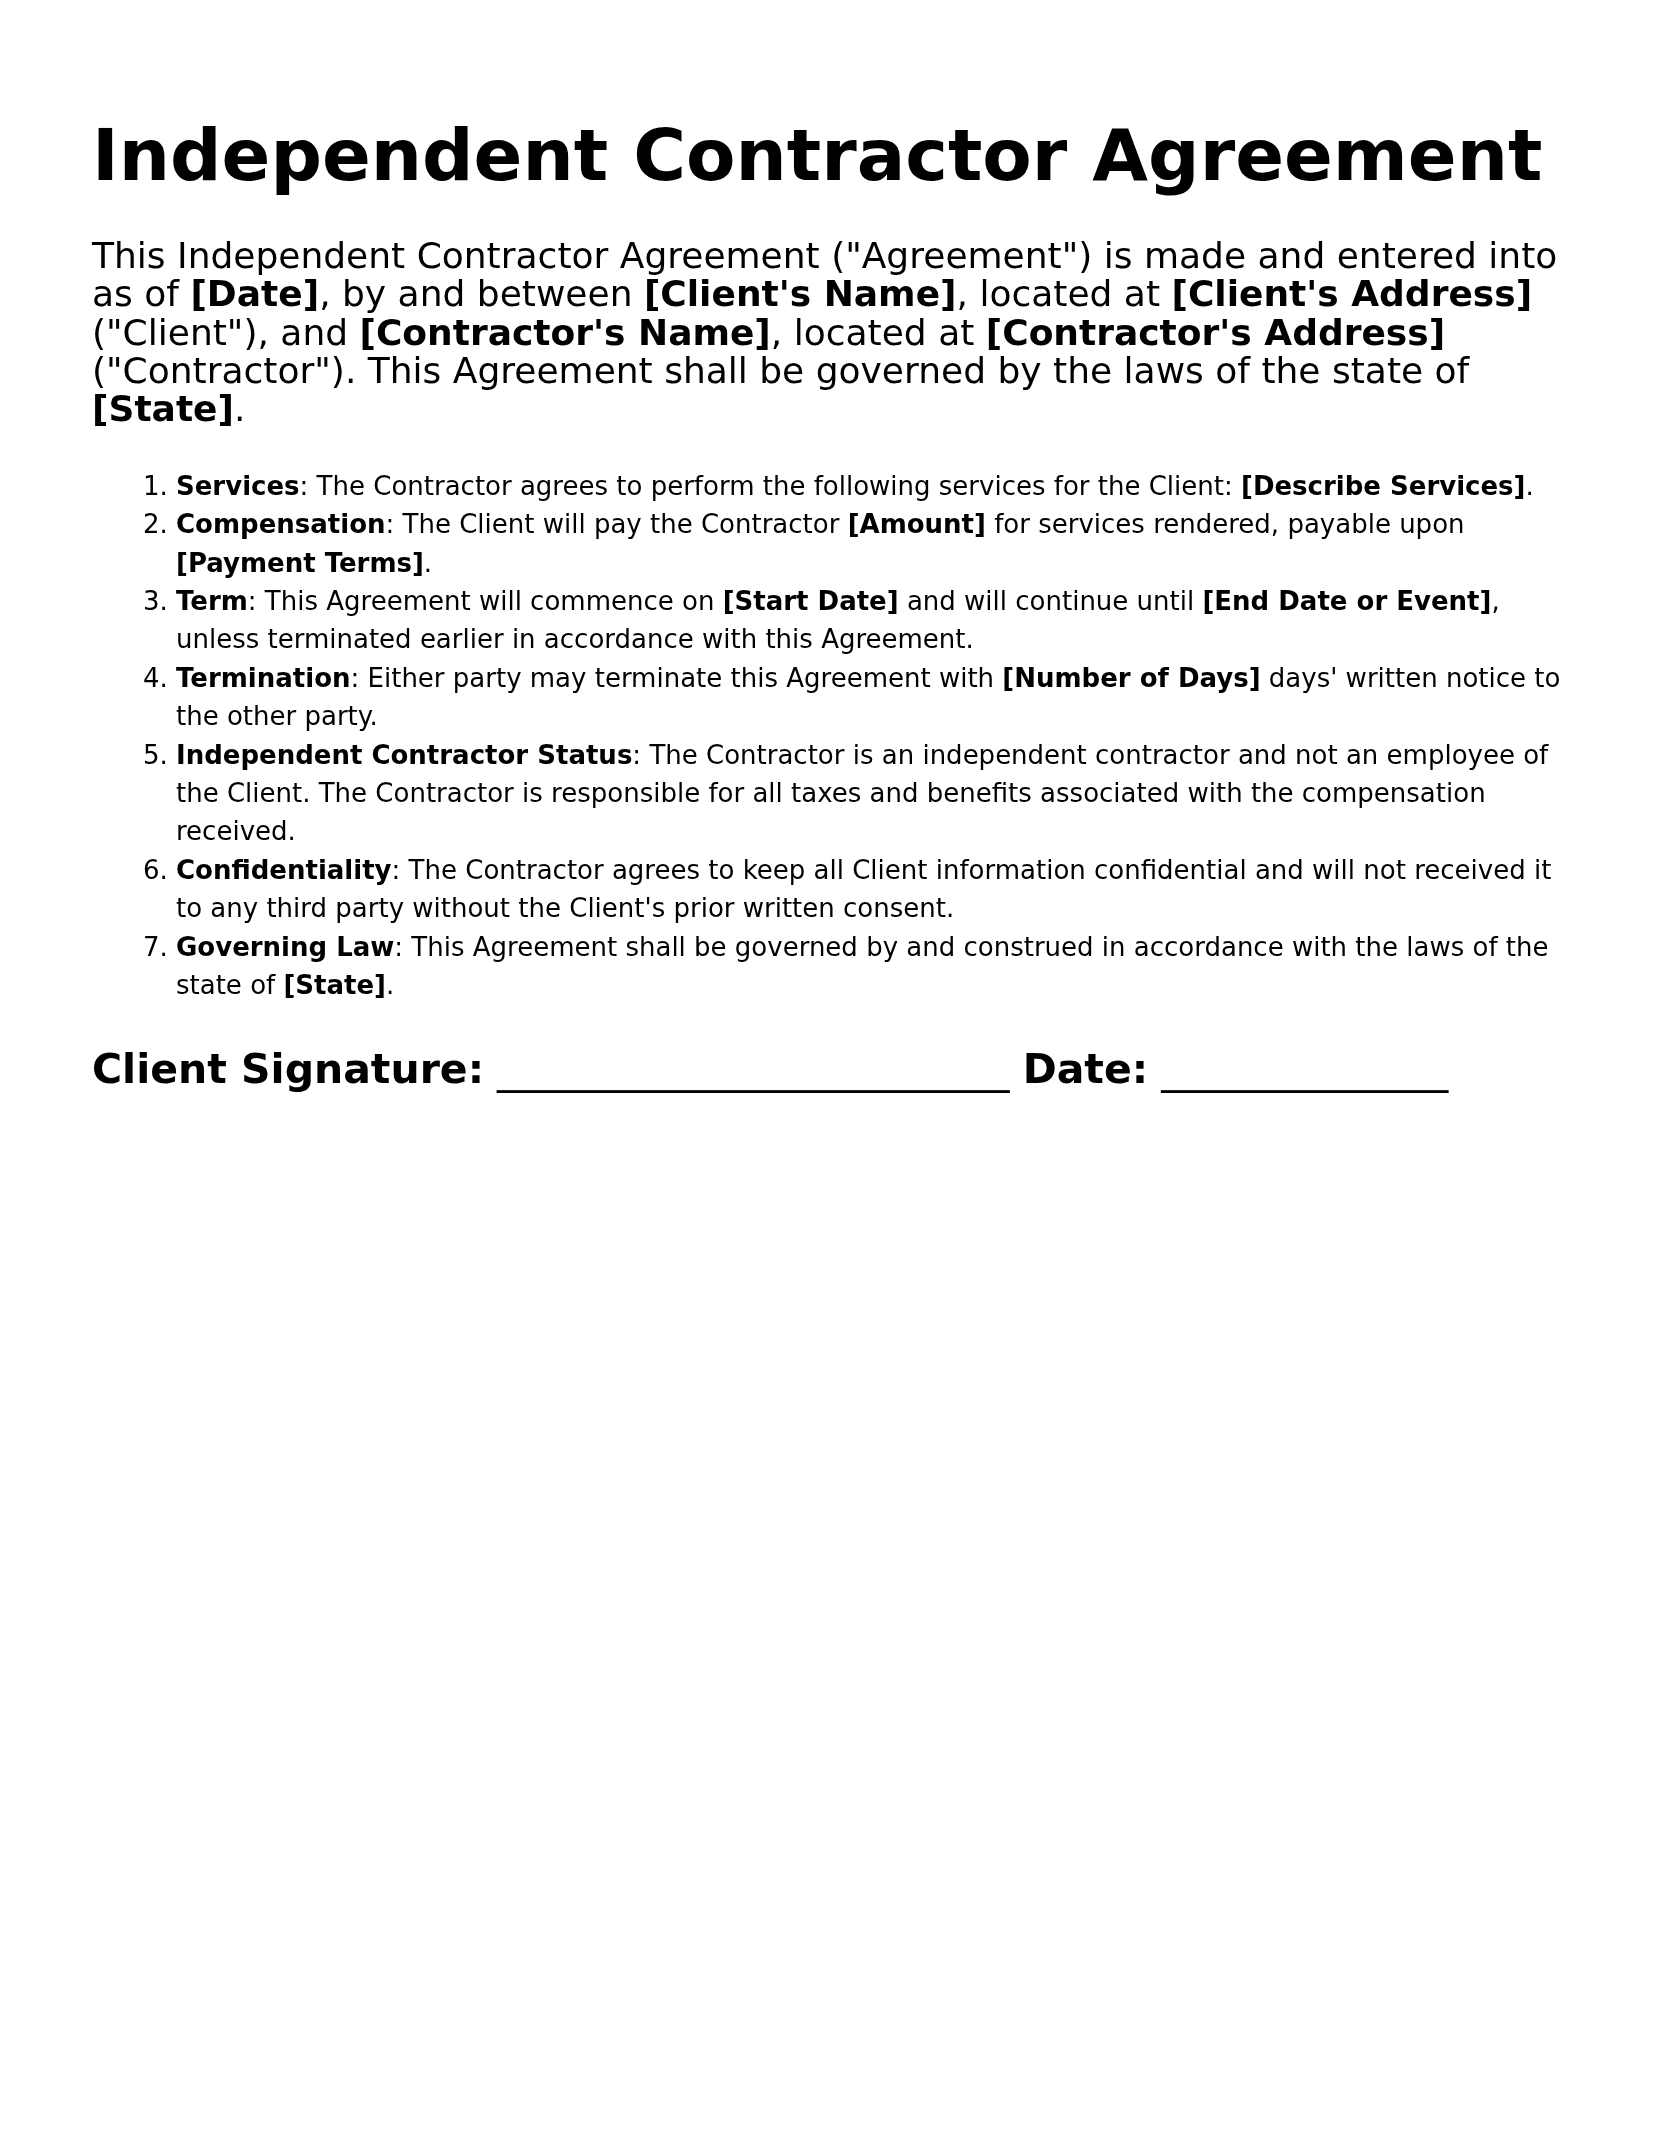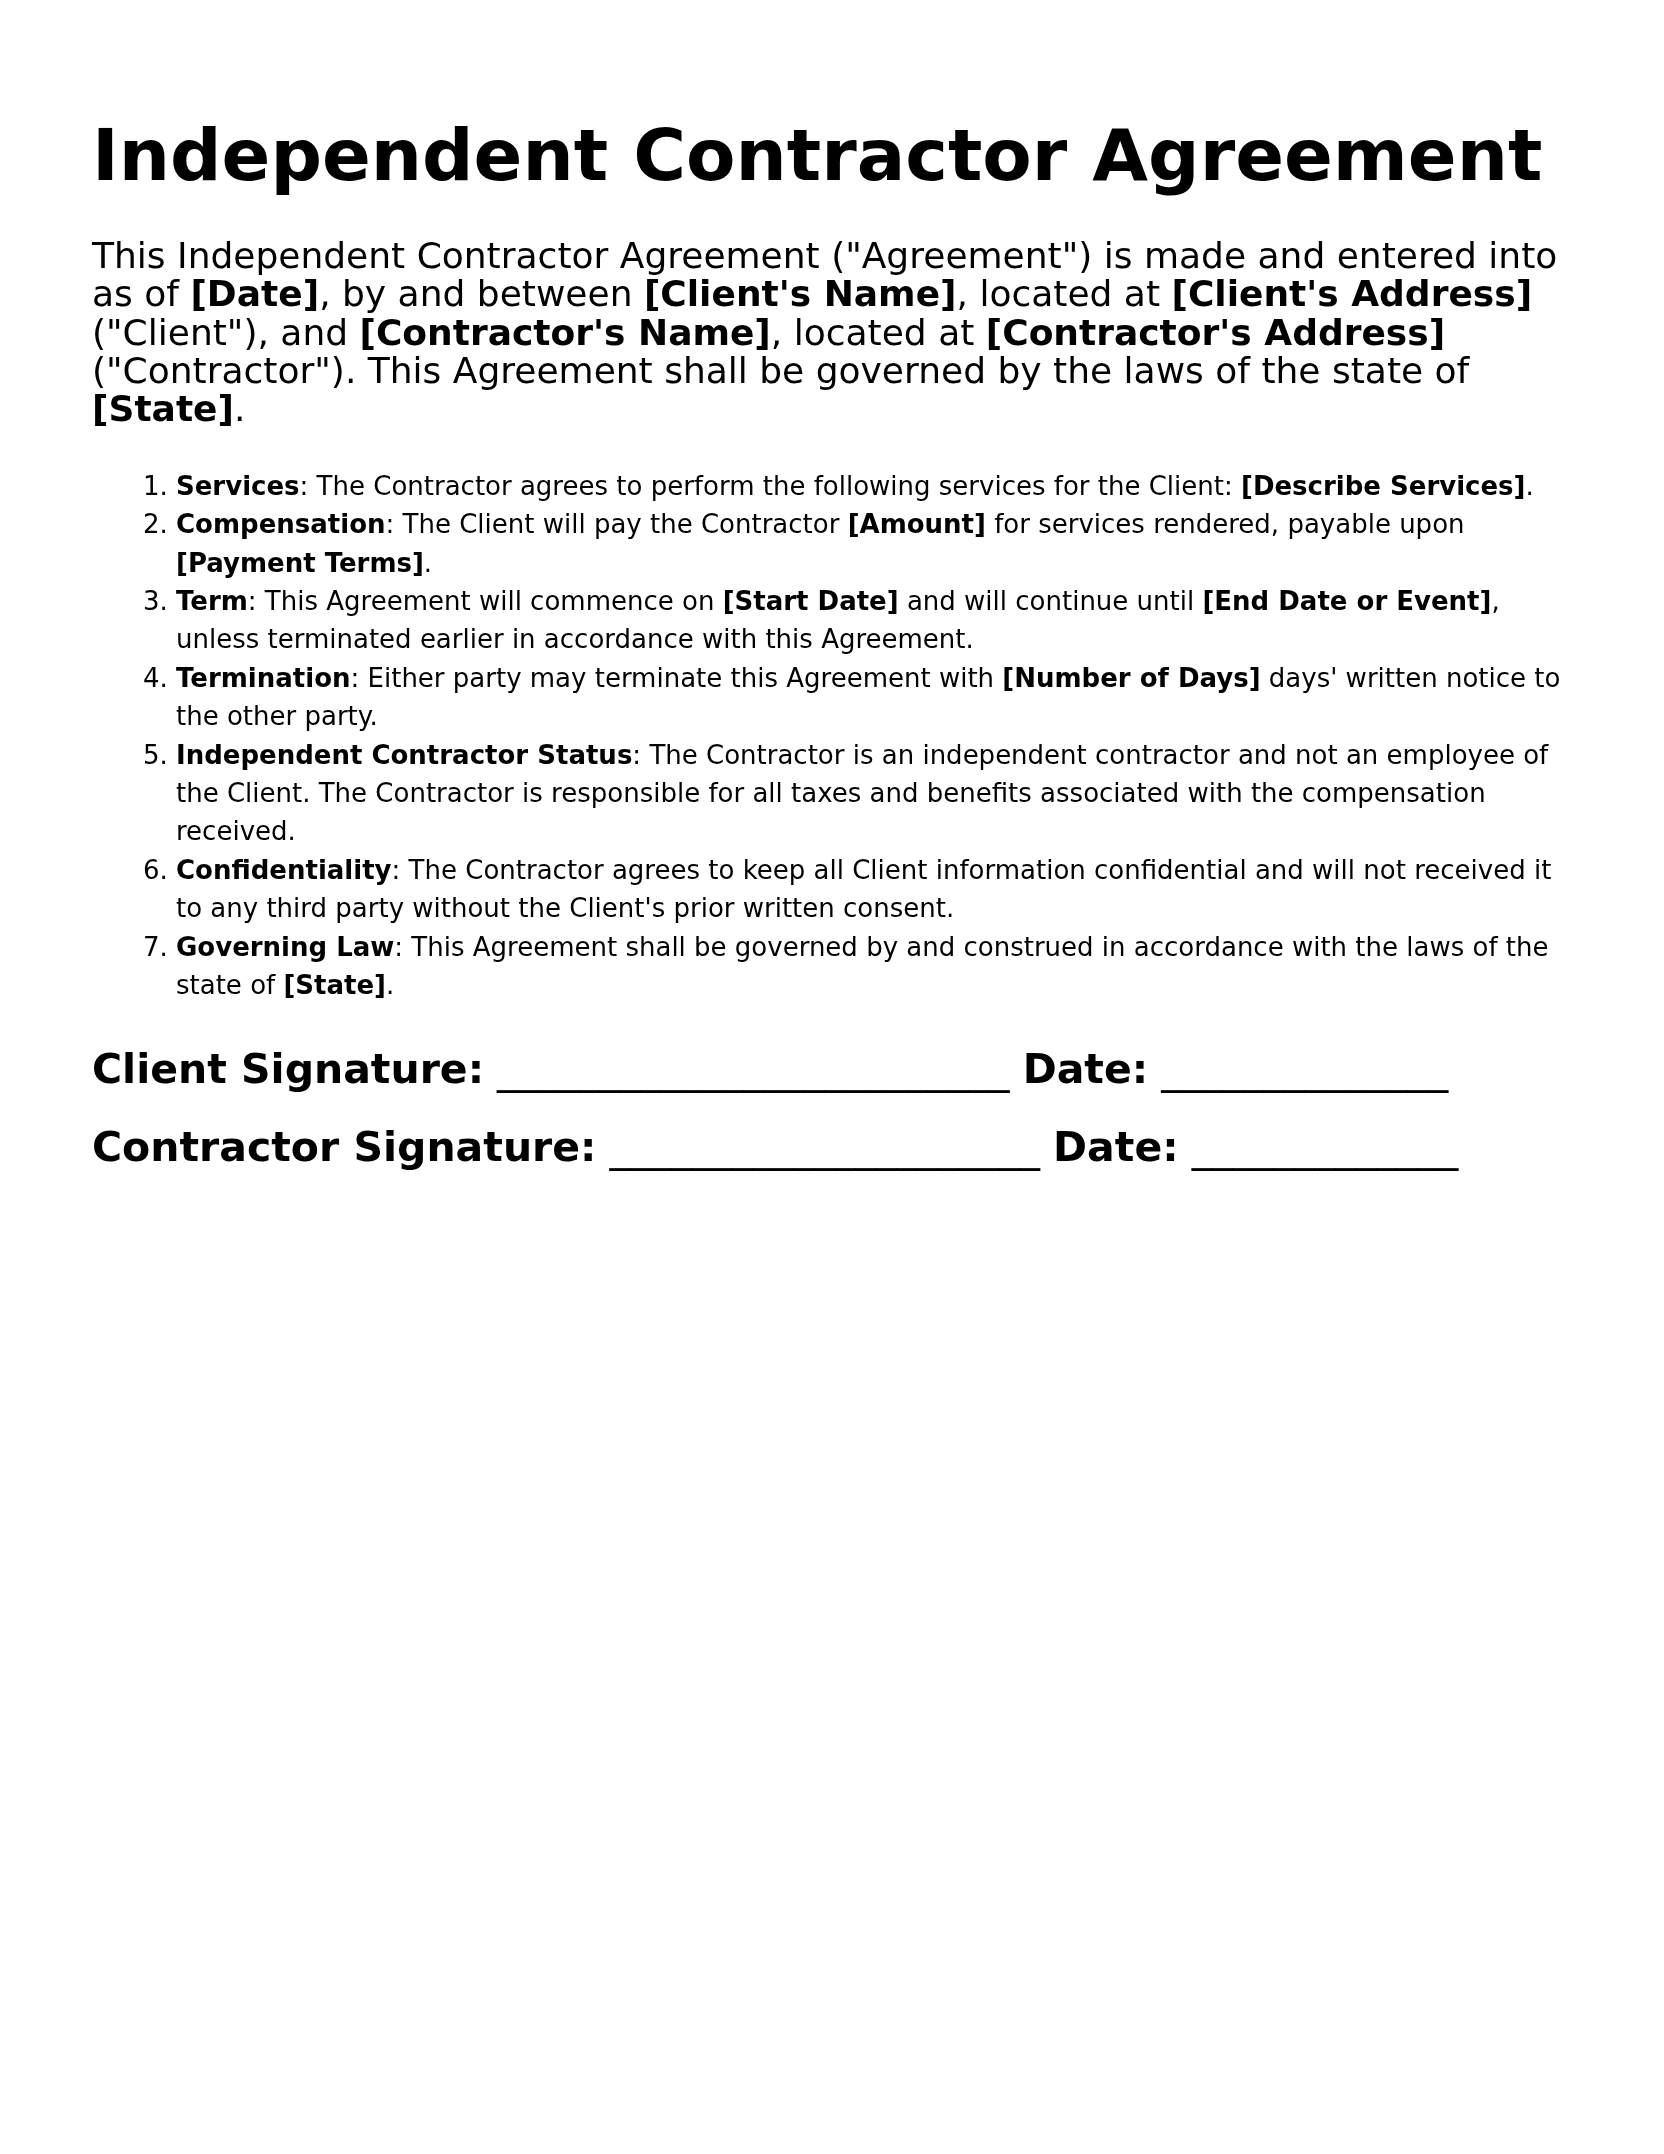--- a/index.html
+++ b/index.html
@@ -83,19 +83,16 @@
     <li><b>Independent Contractor Status</b><span>: The Contractor is an independent contractor and not an employee of the Client. The Contractor is responsible for all taxes and benefits associated with the compensation received.</span></li>
     <li><b>Confidentiality</b><span>: The Contractor agrees to keep all Client information confidential and will not received it to any third party without the Client's prior written consent.</span></li>
     <li><b>Governing Law</b><span>: This Agreement shall be governed by and construed in accordance with the laws of the state of </span><b>[State]</b><span>.</span></li>
   </ol>
 
 
   <p class="sig-line">
     <b>Client Signature:</b><span> _________________________ </span><b>Date:</b><span> ______________</span>
   </p>
 
-  <p class="sig-line">
-    <b>Contractor Signature:</b><span> _____________________ </span><b>Date:</b><span> _____________</span>
-  </p>
 
   <div class="watermark">edu-law.org</div>
 
 </div>
 
 </body></html>

